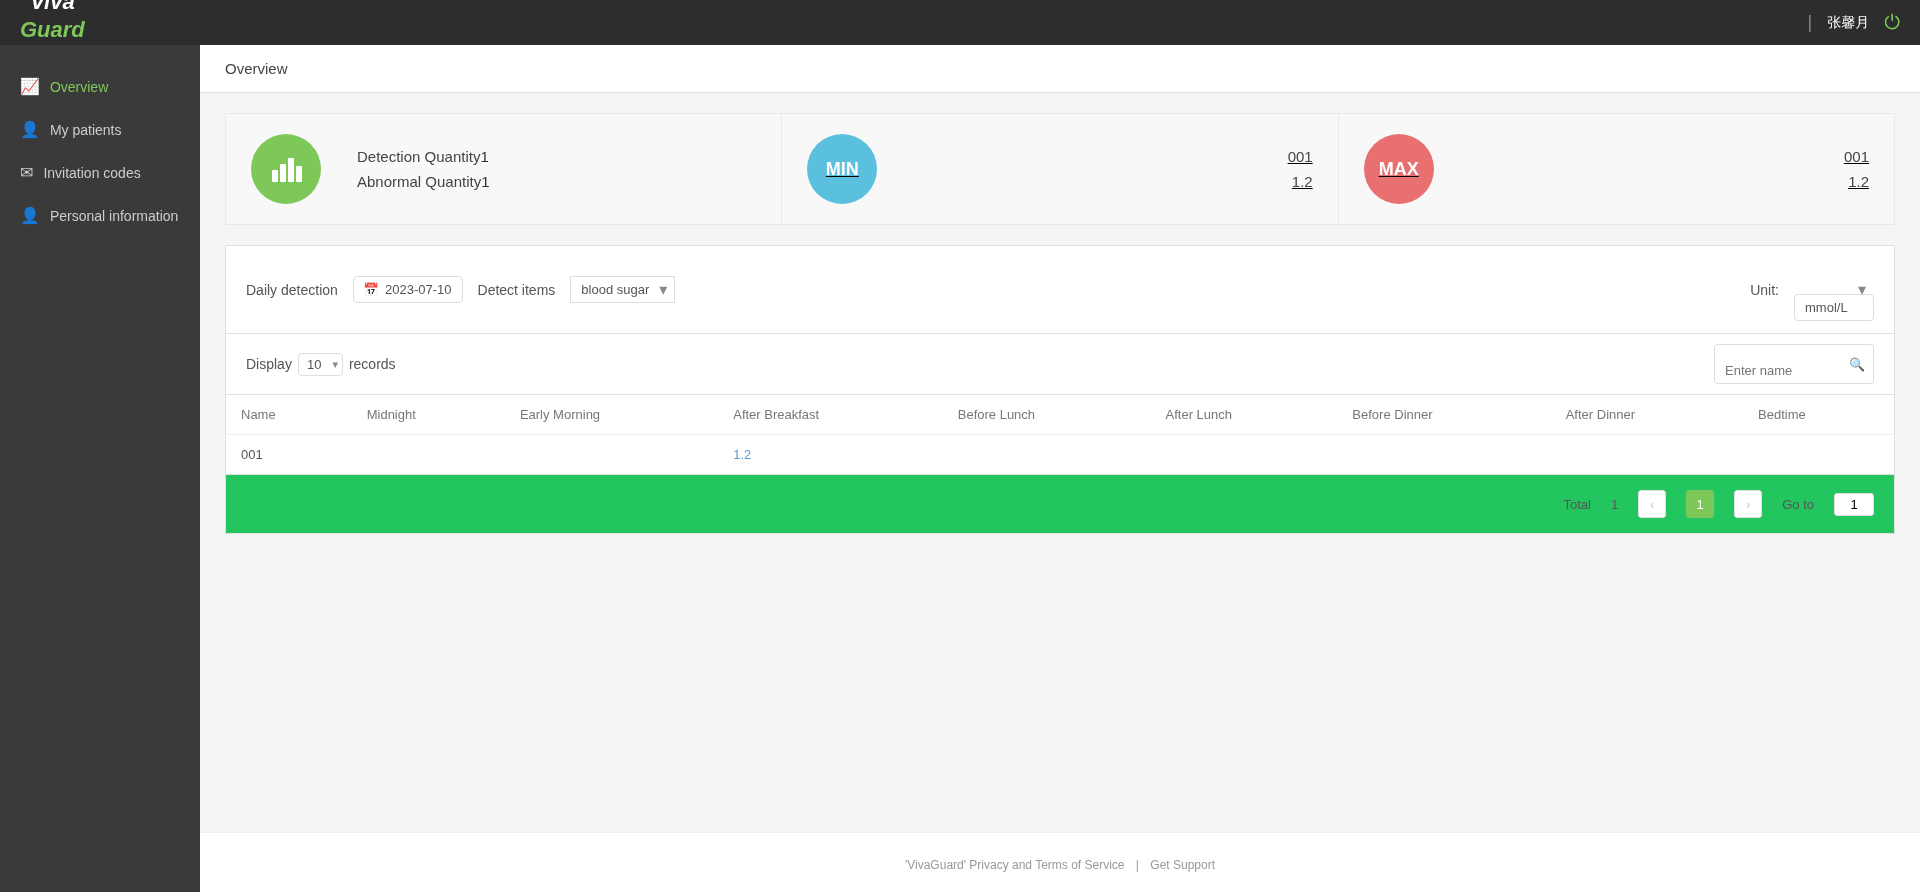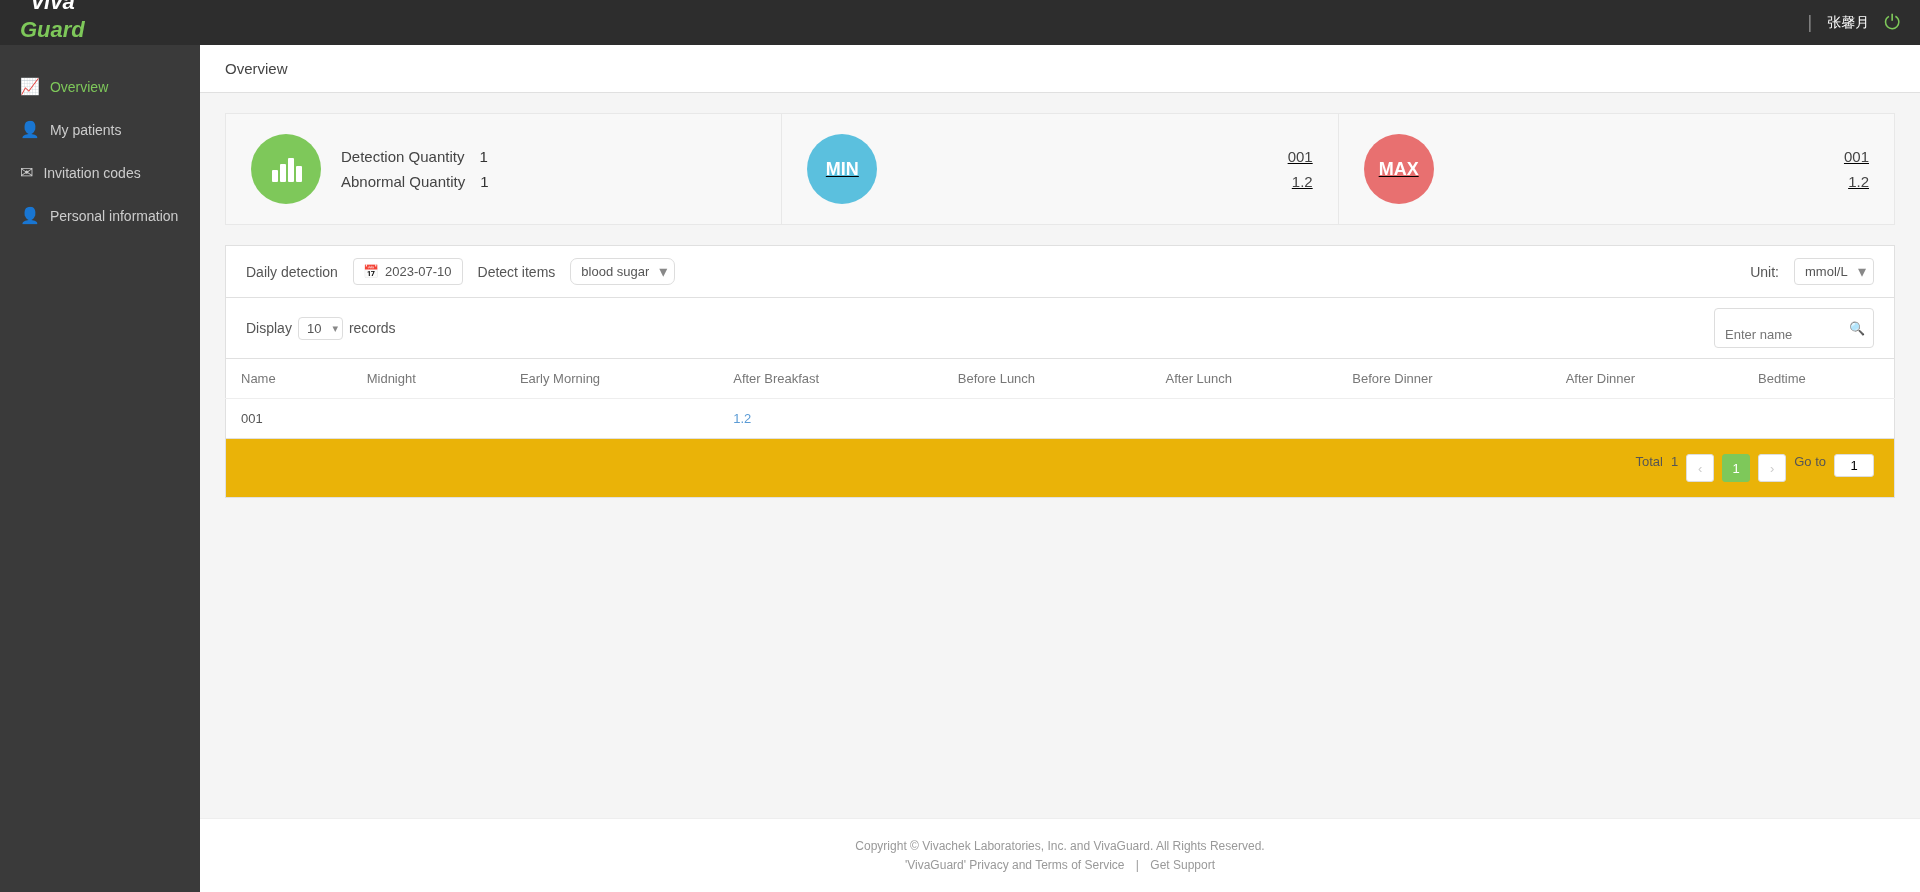--- a/index.html
+++ b/index.html
@@ -128,23 +128,23 @@
     .summary-icon-blue { background: #5bc0de; color: white; font-size: 18px; font-weight: bold; }
     .summary-icon-red { background: #e87070; color: white; font-size: 18px; font-weight: bold; }
 
     .summary-stats {
       display: flex;
       flex-direction: column;
       gap: 8px;
     }
     .summary-stat-row {
       display: flex;
-      gap: 15px;
       font-size: 15px;
       color: #444;
+      margin-left: 16px;
     }
     .summary-stat-value {
       font-size: 15px;
       color: #333;
       font-weight: 500;
     }
     .minmax-right {
       display: flex;
       flex-direction: column;
       align-items: flex-end;
@@ -177,21 +177,21 @@
       padding: 5px 10px;
       font-size: 13px;
       color: #555;
       display: flex;
       align-items: center;
       gap: 5px;
       background: white;
     }
     .filter-select {
       border: 1px solid #ddd;
-      border-radius: 7px;
+      border-radius: 0;
       padding: 5px 25px 5px 10px;
       font-size: 13px;
       color: #555;
       background: white;
       appearance: none;
       cursor: pointer;
     }
     .select-wrapper {
       position: relative;
       display: inline-flex;
@@ -211,20 +211,21 @@
     }
     .unit-select {
       border: 1px solid #ddd;
       border-radius: 4px;
       padding: 5px 25px 5px 10px;
       font-size: 13px;
       color: #555;
       background: white;
       appearance: none;
       cursor: pointer;
+      margin-top: 36px;
     }
 
     
     .records-bar {
       background: white;
       border: 1px solid #e0e0e0;
       border-top: none;
       padding: 10px 20px;
       display: flex;
       align-items: center;
@@ -298,25 +299,25 @@
       font-size: 13px;
       color: #555;
       border-bottom: 1px solid #f0f0f0;
     }
     .data-table tr:last-child td { border-bottom: none; }
     .table-value-highlight { color: #5b9bd5; }
 
     
     .pagination-bar {
       display: flex;
-      align-items: flex-start;
+      align-items: center;
       justify-content: flex-end;
-      gap: 8px;
+      gap: 20px;
       padding: 15px 20px;
-      background: #eab308;
+      background: #22c55e;
       border: 1px solid #e0e0e0;
       border-top: none;
       font-size: 13px;
       color: #555;
     }
     .page-btn {
       width: 28px;
       height: 28px;
       border: 1px solid #ddd;
       border-radius: 3px;
@@ -517,21 +518,20 @@
         <div class="page-btn disabled">
           <span>›</span>
         </div>
         <span class="goto-label">Go to</span>
         <input type="text" class="goto-input" value="1" style="">
       </div>
 
     </div>
 
     <div class="footer">
-      <div>Copyright © Vivachek Laboratories, Inc. and VivaGuard. All Rights Reserved.</div>
       <div style="margin-top:5px;">
         <a href="#">'VivaGuard' Privacy and Terms of Service</a>
         <span style="margin:0 8px;">|</span>
         <a href="#">Get Support</a>
       </div>
     </div>
 
   </div>
 </div>
 

